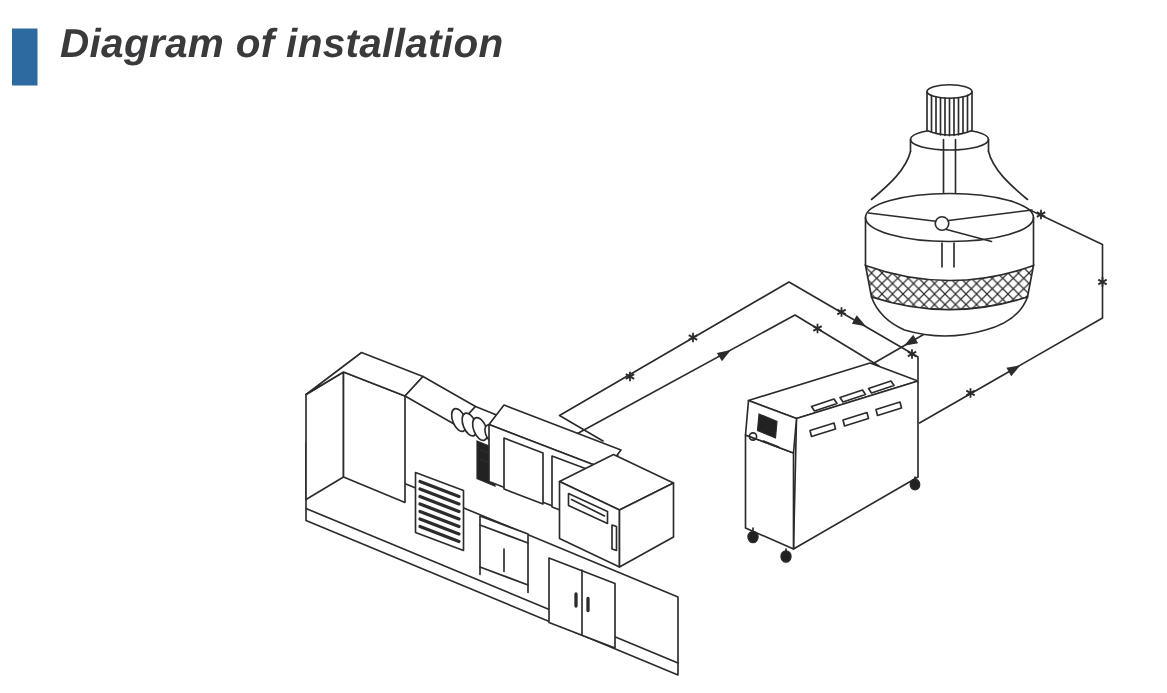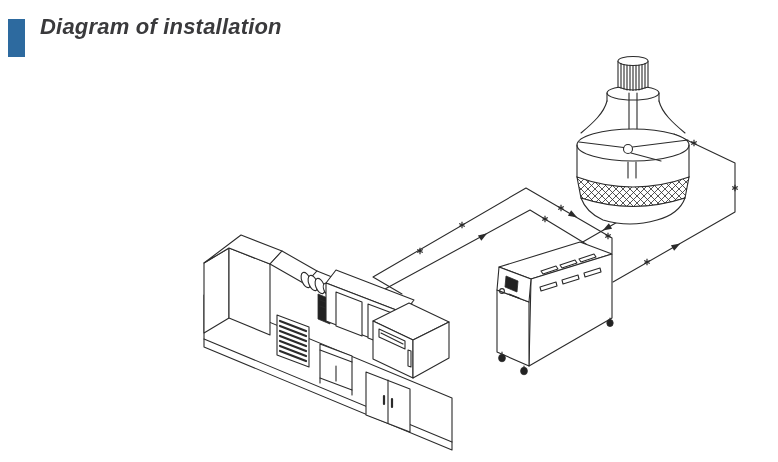--- a/index.html
+++ b/index.html
@@ -8,21 +8,21 @@
     background:var(--background,#fff);
     font-family:"Liberation Sans",sans-serif;
   }
   .title-row{position:absolute;left:0;top:0;width:778px;height:64px;}
   .accent-bar{
     position:absolute;left:8px;top:19px;width:17px;height:38px;
     background:var(--accent,#2d6a9f);
   }
   .page-title{
     position:absolute;left:40px;top:14px;margin:0;
-    font-size:22px;font-weight:bold;font-style:italic;
+    font-size:27px;font-weight:bold;font-style:italic;
     color:var(--title-ink,#3a3a3c);letter-spacing:0.2px;
   }
   .diagram-wrap{position:absolute;left:0;top:0;width:778px;height:462px;}
   svg{display:block;}
   .ln{fill:none;stroke:var(--line-ink,#2b2b2b);stroke-width:1.1;stroke-linejoin:round;stroke-linecap:round;}
   .fw{fill:#ffffff;stroke:var(--line-ink,#2b2b2b);stroke-width:1.1;stroke-linejoin:round;}
   .fd{fill:#222;stroke:var(--line-ink,#2b2b2b);stroke-width:0.8;}
   .thick{stroke-width:2.2;}
 </style>
 </head>

